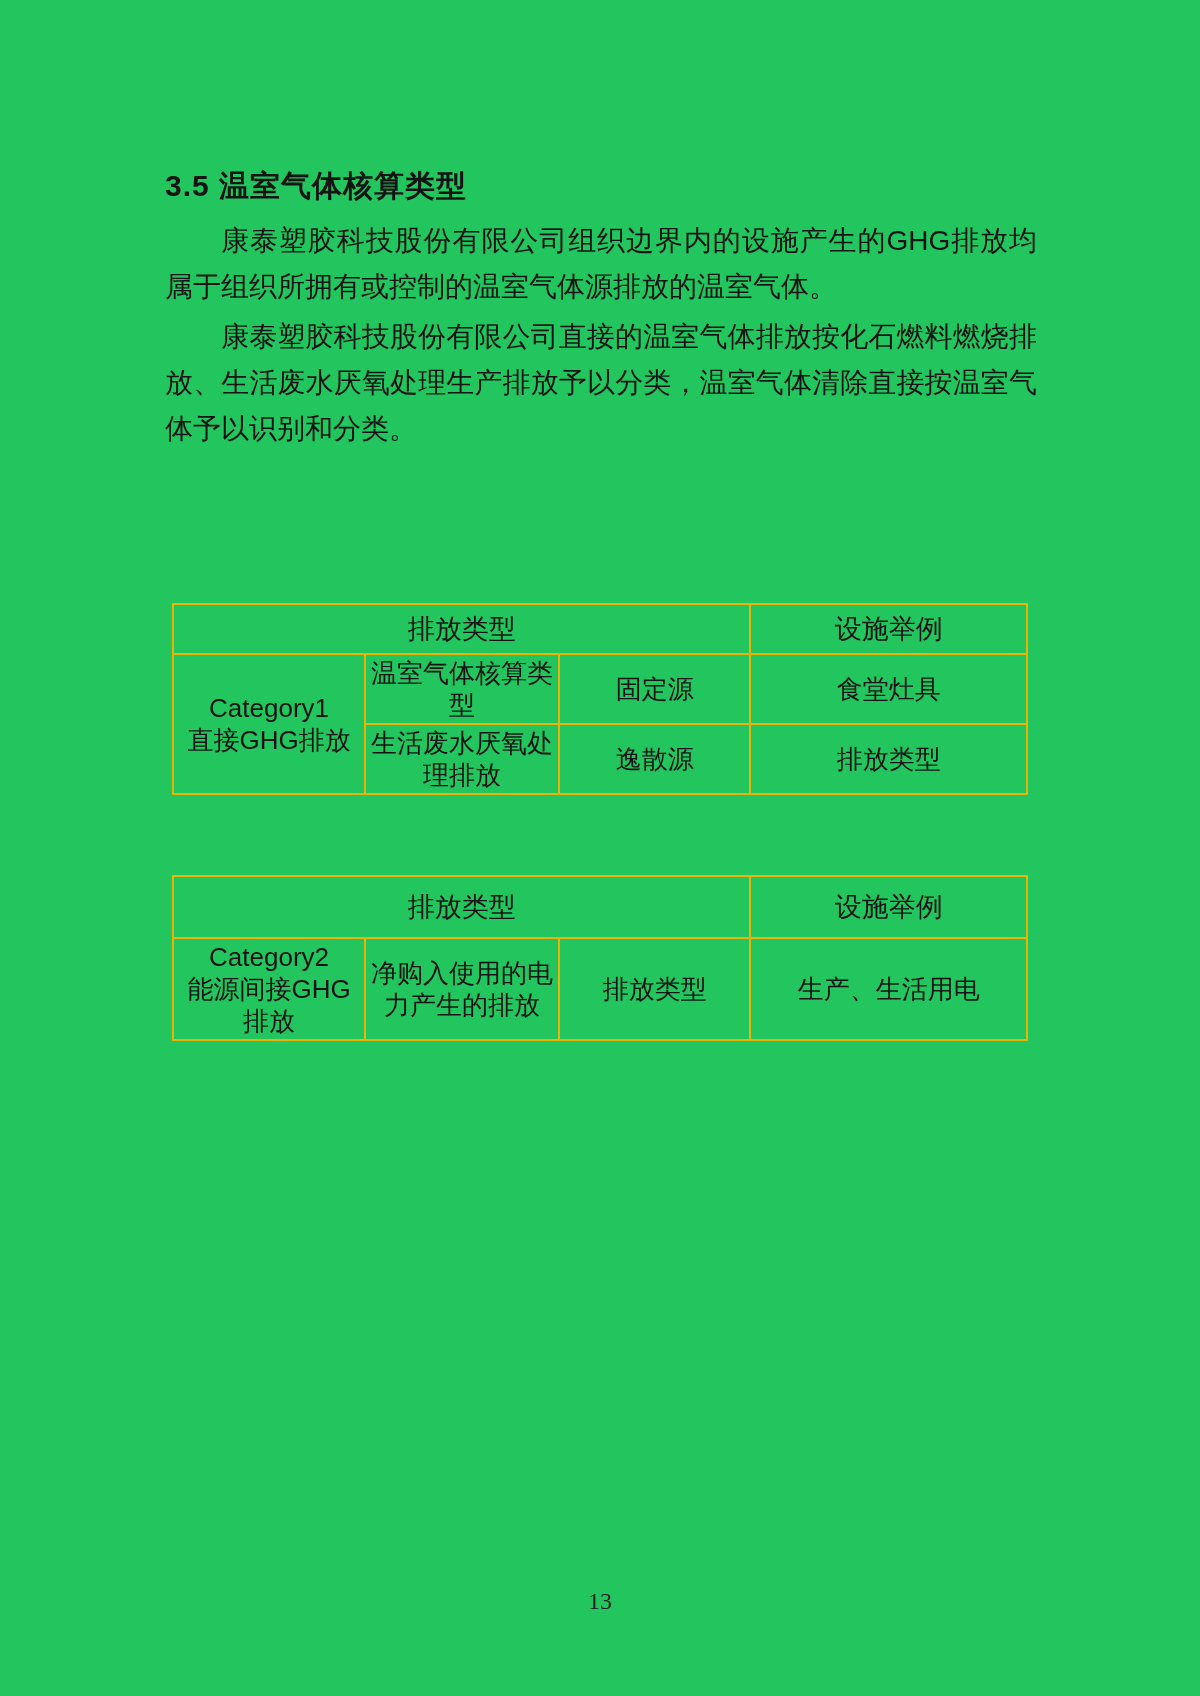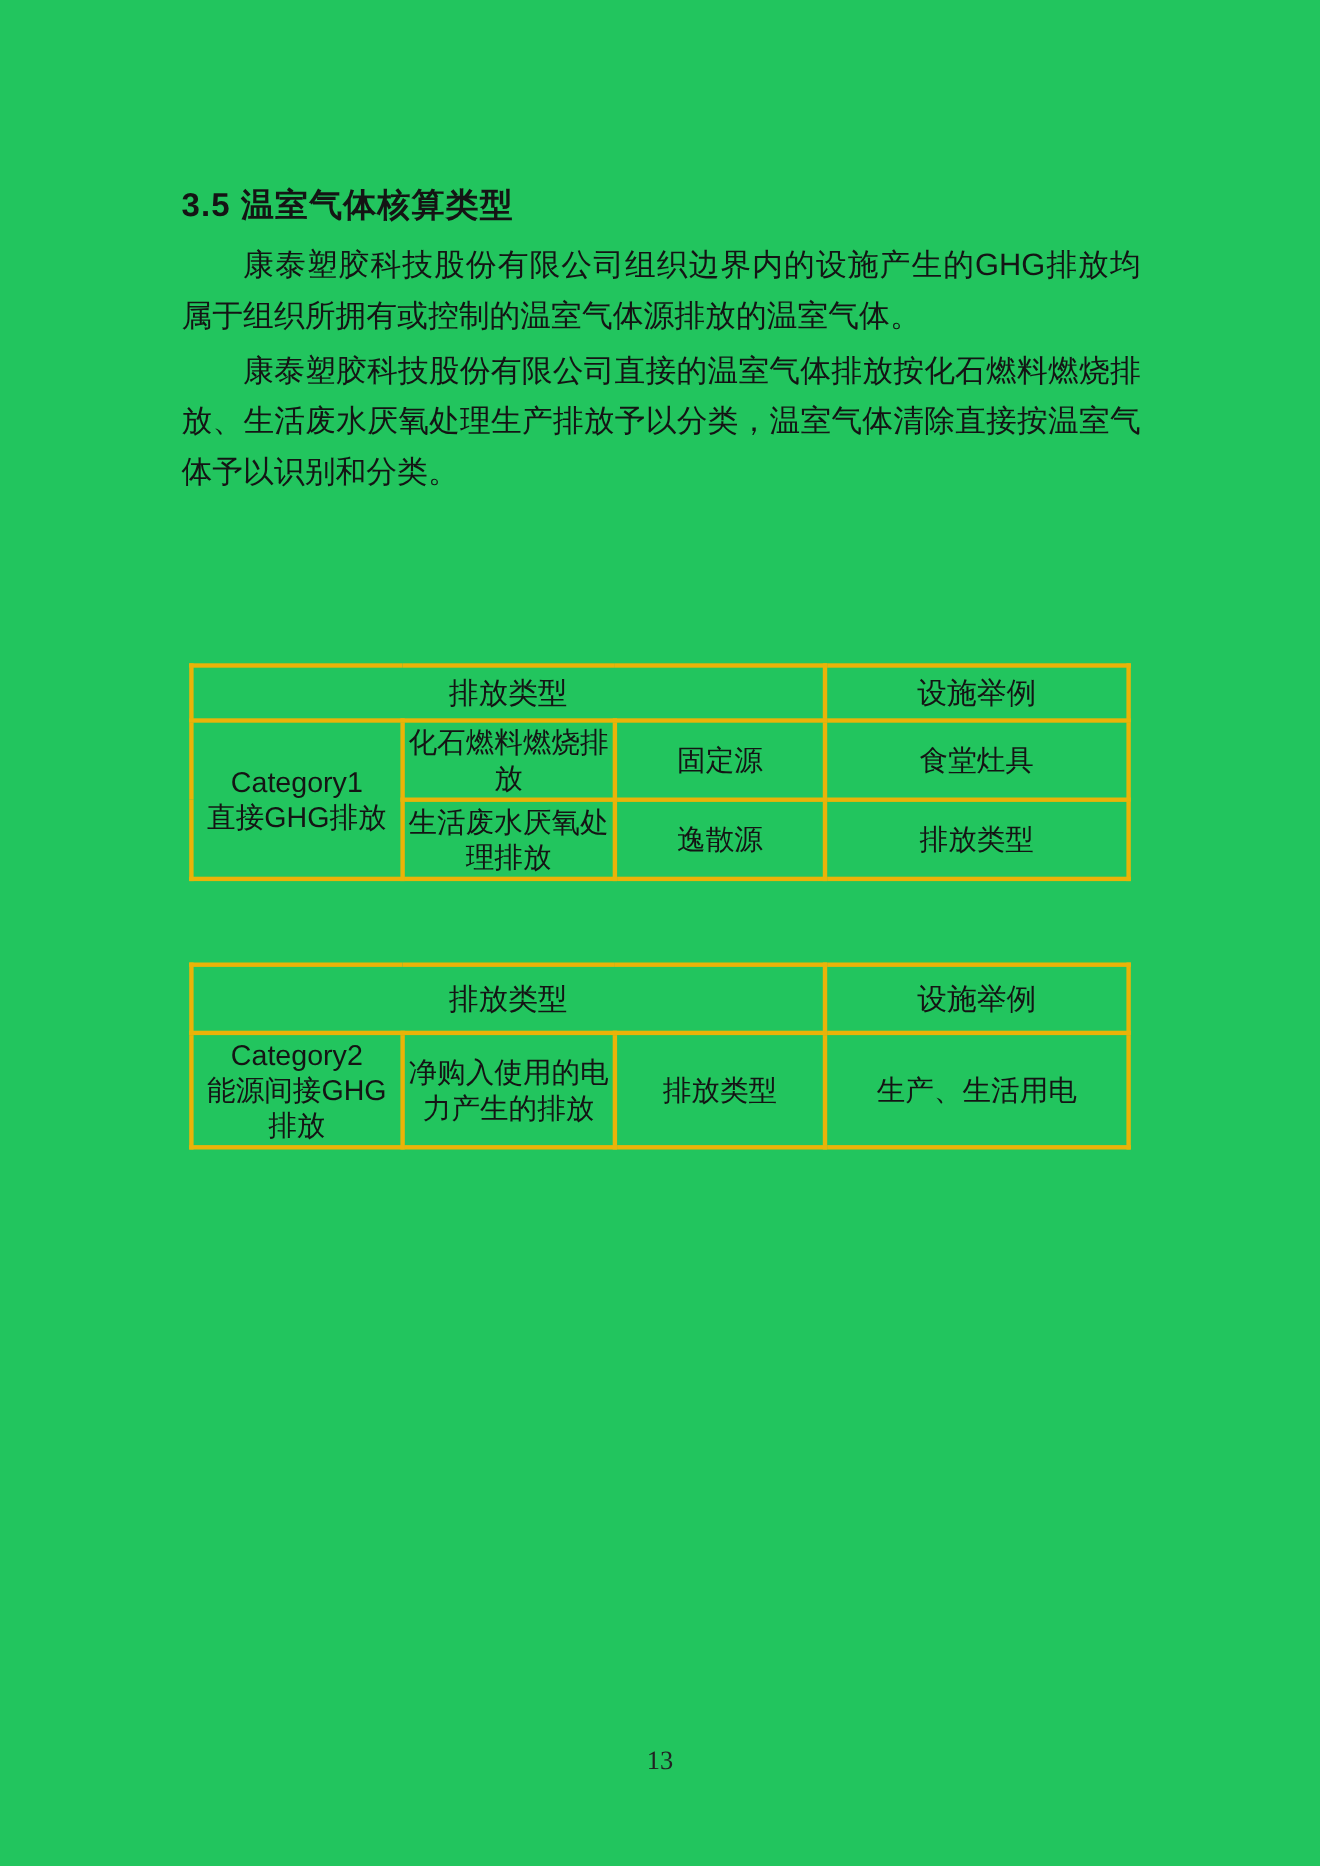--- a/index.html
+++ b/index.html
@@ -38,21 +38,21 @@
     position: absolute;
     left: 172px; width: 856px;
     border-collapse: collapse;
     table-layout: fixed;
     font-size: 26px; line-height: 32px;
     text-align: center;
   }
   .t1 { top: 603px; }
   .t2 { top: 875px; }
   table.ghg th, table.ghg td {
-    border: 4px solid #eab308;
+    border: 2px solid #eab308;
     padding: 2px 2px;
     vertical-align: middle;
     font-weight: normal;
     overflow: hidden;
   }
   table.ghg th { font-size: 27px; }
   .cat { white-space: pre-line; }
   .t1 tr.hrow   { height: 50px; }
   .t1 tr.row-a  { height: 64px; }
   .t1 tr.row-b  { height: 68px; margin-top: 24px; }
@@ -88,21 +88,21 @@
         <col style="width:32.4%">
     </colgroup>
     <tbody>
       <tr class="hrow">
         <th colspan="3">排放类型</th>
         <th>设施举例</th>
       </tr>
       <tr class="row-a">
         <td rowspan="2" class="cat">Category1
 直接GHG排放</td>
-        <td>化石燃料燃烧排放</td>
+        <td>温室气体核算类型</td>
         <td>固定源</td>
         <td>食堂灶具</td>
       </tr>
       <tr class="row-b">
         <td>生活废水厌氧处理排放</td>
         <td>逸散源</td>
         <td>排放类型</td>
       </tr>
     </tbody>
   </table>

